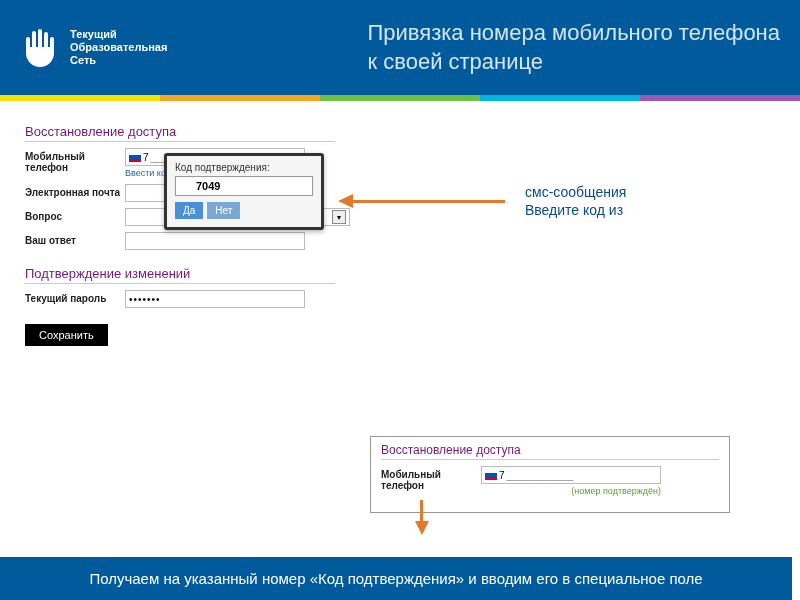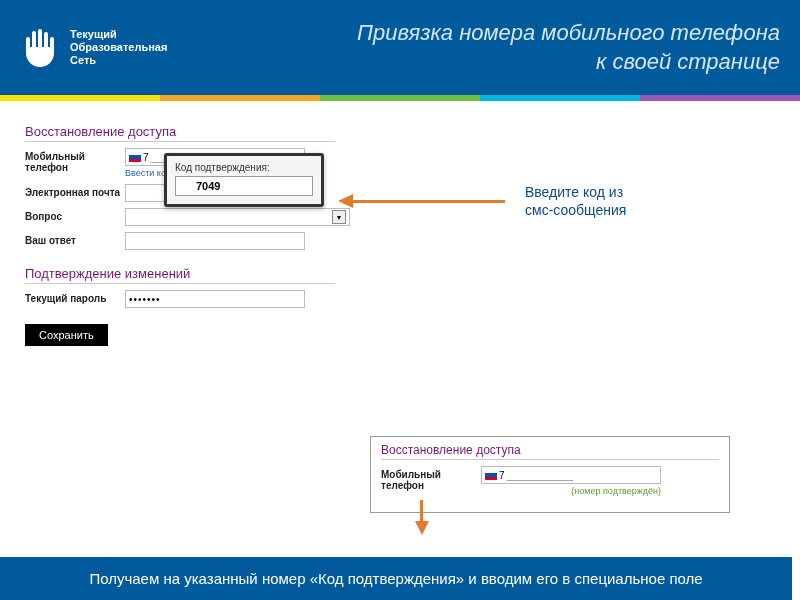--- a/index.html
+++ b/index.html
@@ -1,20 +1,20 @@
 <!DOCTYPE html>
 <html><head>
 <meta charset="utf-8">
 <style>
   * { box-sizing: border-box; margin: 0; padding: 0; }
   body { width: 800px; height: 600px; font-family: Arial, sans-serif; background: #fff; overflow: hidden; }
   .header { background: #015a9c; height: 95px; display: flex; align-items: center; padding: 0 20px; }
   .logo-area { display: flex; align-items: center; gap: 10px; }
   .logo-text { color: #fff; font-size: 11px; font-weight: bold; line-height: 1.2; }
-  .title { color: #d4e6f2; font-size: 22px; margin-left: auto; text-align: right; line-height: 1.3; font-style: italic; }
+  .title { color: #d4e6f2; font-size: 22px; margin-left: auto; text-align: left; line-height: 1.3; }
   .color-strip { height: 6px; display: flex; }
   .color-strip div { flex: 1; }
   .content { padding: 15px 25px 0 25px; position: relative; }
   .section-title { color: #701a75; font-size: 13px; margin: 8px 0 6px 0; border-bottom: 1px solid #ccc; padding-bottom: 2px; width: 310px; }
   .form-row { display: flex; align-items: flex-start; margin: 6px 0; font-size: 10px; }
   .form-label { width: 100px; font-weight: bold; color: #222; padding-top: 3px; }
   .input-like { background: #fff; border: 1px solid #bbb; height: 18px; width: 180px; font-size: 10px; padding: 0 3px; display: flex; align-items: center; gap: 2px; }
   .input-like.pw { letter-spacing: 1px; }
   .flag { width: 12px; height: 10px; background: linear-gradient(to bottom, #fff 33%, #0052b4 33% 66%, #d80027 66%); display: inline-block; }
   .sublink { color: #1d62a8; font-size: 9px; margin-top: 2px; cursor: pointer; }
@@ -109,29 +109,33 @@
   <div class="form-row">
     <div class="form-label">Текущий пароль</div>
     <div class="input-like pw">•••••••</div>
   </div>
 
   <button class="save-btn">Сохранить</button>
 
   <div class="popup">
     <div class="popup-label">Код подтверждения:</div>
     <input value="7049" style="">
+    <div class="popup-btns">
+      <button class="popup-btn">Да</button>
+      <button class="popup-btn" style="background:#7aa7d4">Нет</button>
+    </div>
   </div>
 
   <div class="arrow-annot">
     <div class="arrow-line">
         <div class="arrow-head"></div>
       </div>
     <div class="annot-text">
+      <div>смс-сообщения</div>
       <div>Введите код из</div>
-      <div>смс-сообщения</div>
     </div>
   </div>
 
   <div class="inset">
     <div class="section-title">Восстановление доступа</div>
     <div class="form-row">
       <div class="form-label">Мобильный телефон</div>
       <div>
         <div class="input-like">
           <span class="flag"></span>

